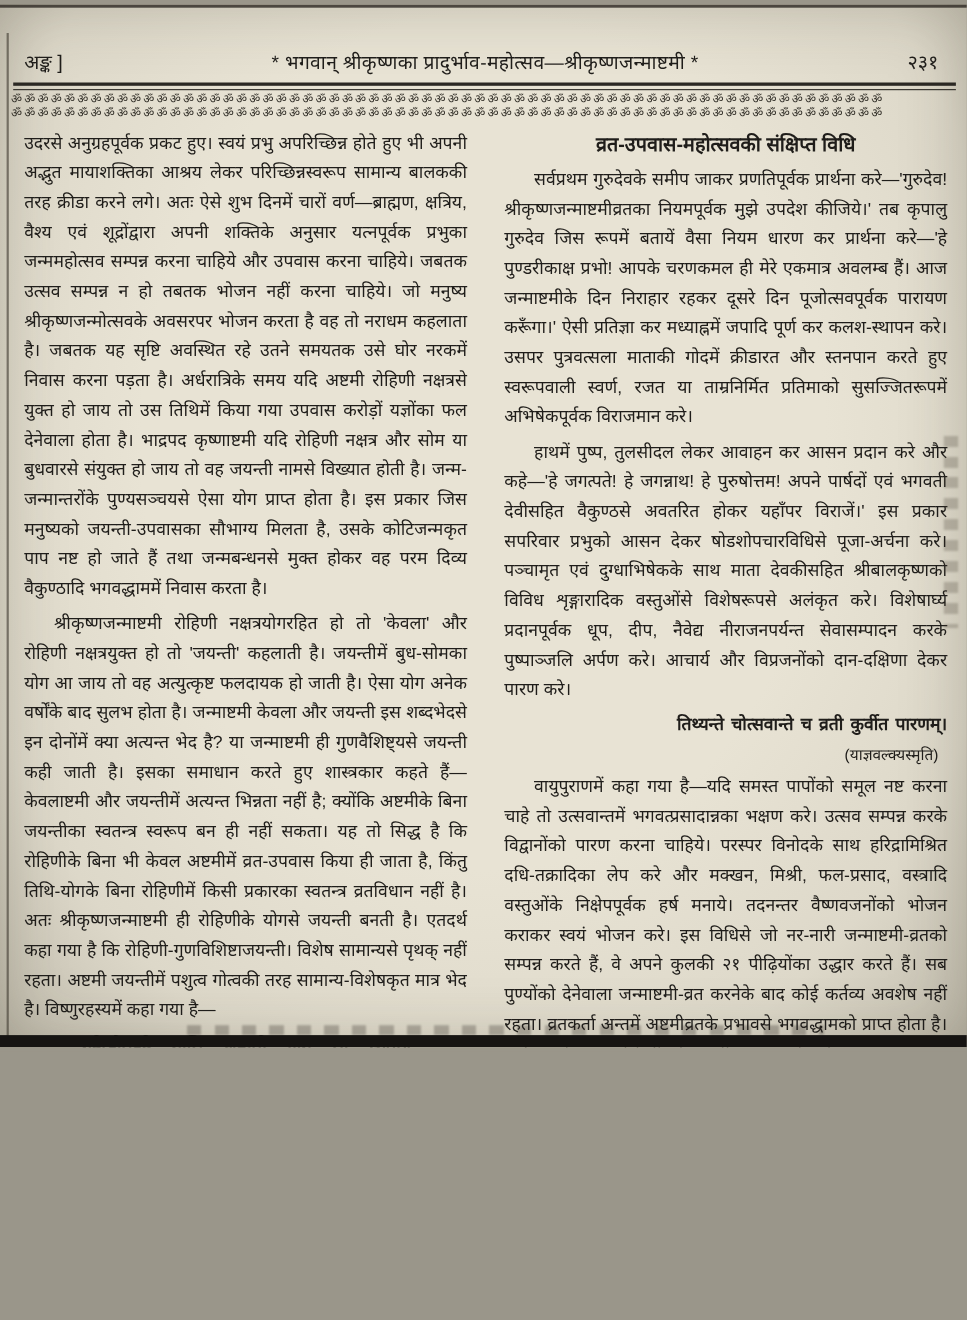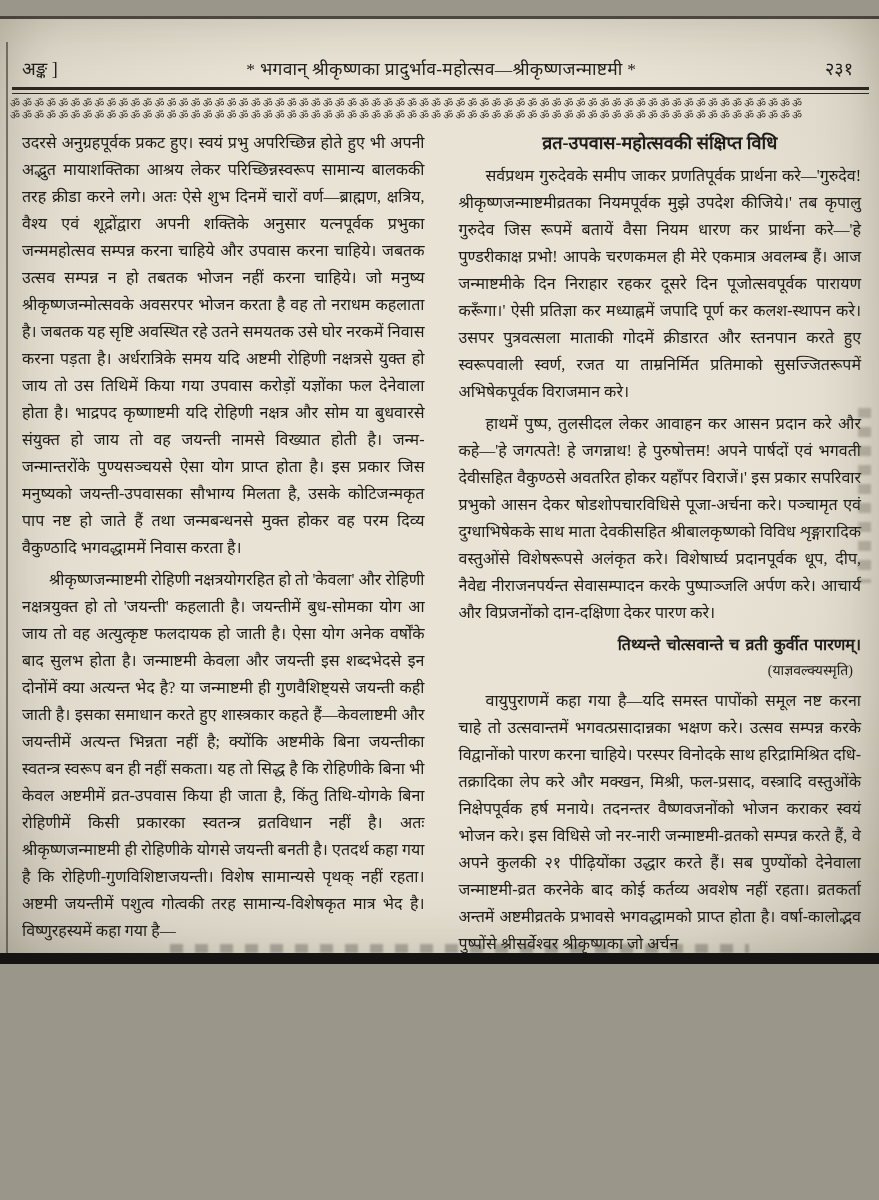--- a/index.html
+++ b/index.html
@@ -1,24 +1,24 @@
 <!DOCTYPE html>
 <html><head>
 <meta charset="utf-8">
 <style>
   html, body { margin: 0; padding: 0; background: #9a968a; }
   .page {
     position: relative;
     width: 879px;
     height: 948px;
-    margin: 16px auto;
+    margin: 4px auto;
     overflow: hidden;
     background: radial-gradient(ellipse at 50% 42%, #e8e3d4 50%, #ddd8c9 78%, #c2bdae 98%);
     box-shadow: inset 0 0 60px rgba(60,55,40,0.25);
-    font-family: Liberation Serif, serif;
+    font-family: Liberation Sans, sans-serif;
     color: #1f1d1a;
   }
   .edge-top { position: absolute; top: 0; left: 0; right: 0; height: 3px; background: #2a2620; opacity: .8; }
   .edge-left { position: absolute; top: 26px; bottom: 10px; left: 6px; width: 2px; background: #454035; opacity: .65; }
   .bottom-band { position: absolute; bottom: 0; left: 0; right: 0; height: 11px; background: #161412; }
   .cut-line {
     position: absolute; bottom: 11px; left: 170px; right: 130px; height: 9px;
     background: repeating-linear-gradient(90deg, rgba(40,36,30,.55) 0 13px, rgba(40,36,30,0) 13px 25px);
     filter: blur(1px); opacity: .5;
   }

